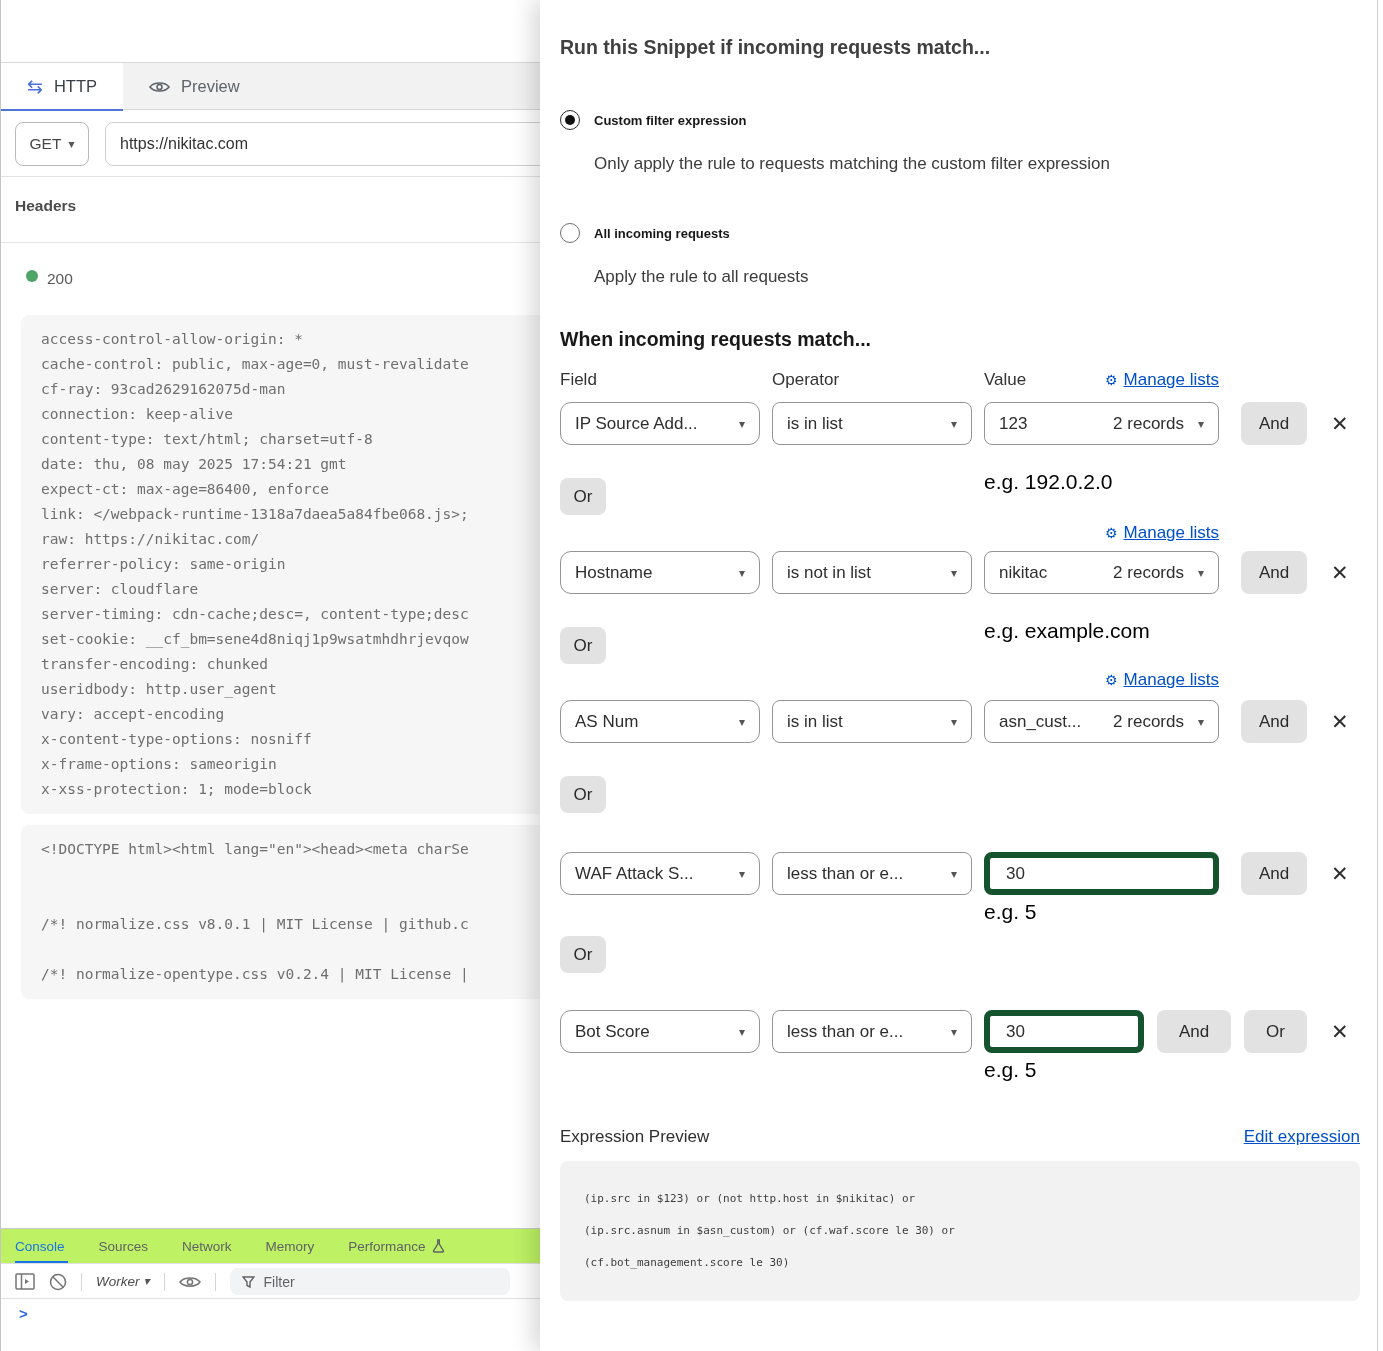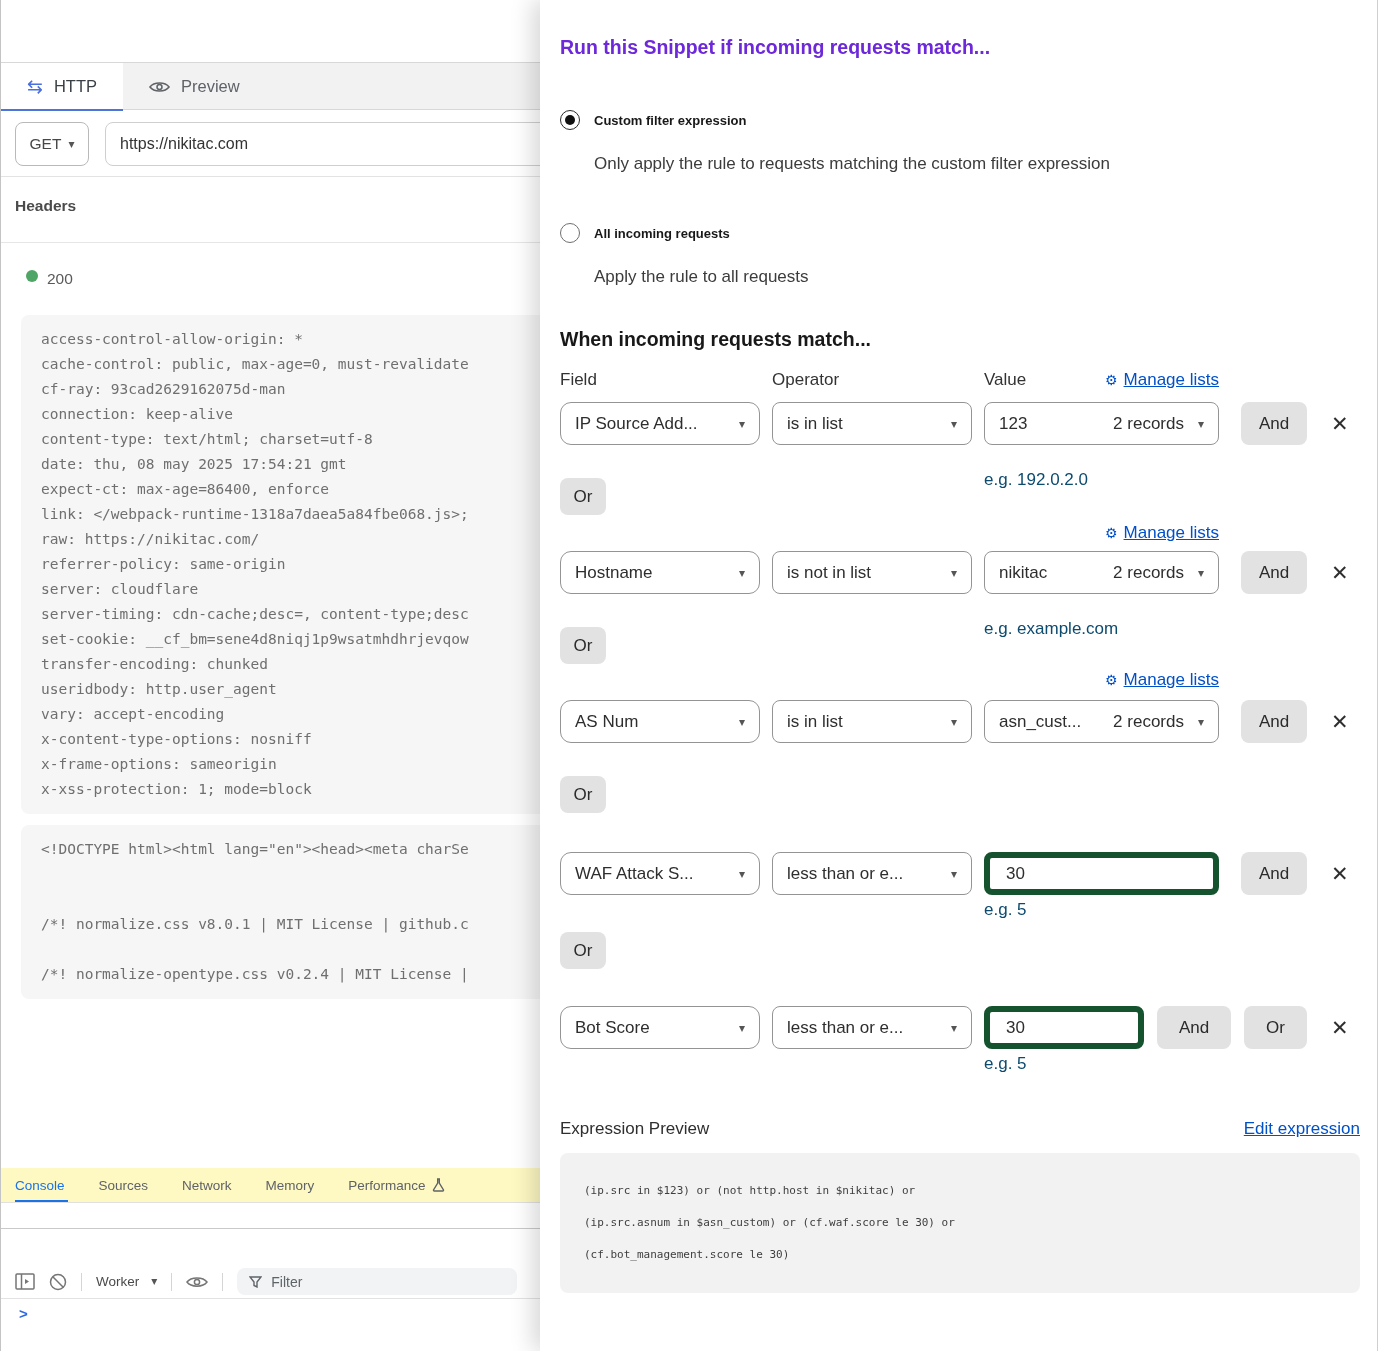--- a/index.html
+++ b/index.html
@@ -35,44 +35,44 @@
   .status-dot { width:12px; height:12px; border-radius:50%; background:#4fa566; }
   .status-code { font-size:15.5px; color:#5a5a5a; }
 
   .codeblock { position:absolute; left:20px; width:620px; background:#f6f6f6; border-radius:8px;
     padding:12px 20px; font-family:"DejaVu Sans Mono", monospace; font-size:14.5px;
     line-height:25px; color:#6f6f6f; white-space:pre; }
   .code1 { top:315px; }
   .code2 { top:825px; }
 
   .dt-sep { position:absolute; left:0; top:1228px; width:560px; border-top:1px solid #c9c9c9; }
-  .dt-tabs { position:absolute; left:0; top:1168px; width:560px; height:35px; background:#fef9c3;
+  .dt-tabs { position:absolute; left:0; top:1229px; width:560px; height:35px; background:#bef264;
     border-bottom:1px solid #e0e0e0; display:flex; align-items:center; padding-left:14px; }
   .dt-tab { position:relative; height:100%; display:flex; align-items:center; gap:6px;
     padding:0 17px 0 0; margin-right:17px; font-size:13.5px; color:#5f6368; }
   .dt-tab.active { color:#1a73e8; }
   .dt-tab.active::after { content:""; position:absolute; left:0; right:14px; bottom:0; height:2px; background:#1a73e8; }
   .flask-svg { width:13px; height:14px; stroke:#5f6368; fill:none; stroke-width:1.4; }
 
   .dt-toolbar { position:absolute; left:0; top:1265px; width:560px; height:34px;
     border-bottom:1px solid #e2e2e2; display:flex; align-items:center; gap:14px; padding-left:14px; }
   .ti { display:flex; align-items:center; }
   .vdiv { width:1px; height:18px; background:#d5d5d5; }
-  .worker-sel { display:flex; align-items:flex-start; gap:12px; font-size:13.5px; color:#4a4a4a; }
+  .worker-sel { display:flex; align-items:flex-start; gap:4px; font-size:13.5px; color:#4a4a4a;font-style:italic; }
   .filter-box { display:flex; align-items:center; gap:9px; background:#f1f3f4; border-radius:8px;
     height:27px; width:280px; padding:0 12px; font-size:14px; color:#5f6368; }
   .dt-prompt { position:absolute; left:18px; top:1305px; color:#2c6ae3; font-size:15px; font-weight:bold; }
 
   
   .overlay { position:absolute; left:540px; top:0; right:0; bottom:0; background:#fff;
     box-shadow:-7px 0 22px rgba(0,0,0,0.16); }
   .overlay::after { content:""; position:absolute; right:5px; top:0; bottom:0; border-left:1px solid #cfcfcf; }
   .ov-inner { padding:34px 0 0 20px; width:824px; }
 
-  .h1 { font-size:19.5px; font-weight:bold; color:#6d28d9; line-height:26px; }
+  .h1 { font-size:19.5px; font-weight:bold; color:#404040; line-height:26px; }
 
   .radio-group { display:flex; gap:14px; }
   .rg1 { margin-top:48px; }
   .rg2 { margin-top:46px; }
   .radio { width:20px; height:20px; border-radius:50%; border:1.5px solid #2b2b2b; flex:0 0 auto;
     margin-top:2px; display:flex; align-items:center; justify-content:center; background:#fff; }
   .radio.unsel { border-color:#6f6f6f; }
   .radio .dot { width:10px; height:10px; border-radius:50%; background:#111; }
   .radio-label { font-size:13px; font-weight:bold; color:#181818; line-height:26px; }
   .radio-desc { font-size:17px; color:#3c3c3c; margin-top:18px; line-height:23px; }
@@ -104,21 +104,21 @@
   .gbtn { height:43px; border:none; background:#e2e2e2; border-radius:8px; font-size:17px;
     color:#2b2b2b; font-family:"Liberation Sans", sans-serif; cursor:pointer; }
   .and-btn { width:66px; margin-right:24px; }
   .and-narrow { width:74px; margin-right:13px; }
   .or-inline { width:63px; margin-right:24px; }
   .xclose { font-size:21px; color:#2f2f2f; line-height:1; cursor:pointer; }
 
   .after-band { position:relative; height:50px; margin-top:24px; }
   .after-band .or-btn { position:absolute; left:0; top:9px; width:46px; height:37px; }
   .after-band .hint { position:absolute; left:424px; top:1px; }
-  .hint { font-size:17px; color:#0c4a6e; }
+  .hint { font-size:21px; color:#000000; }
   .hint-line { margin-top:5px; margin-left:424px; }
   .or-line { margin-top:12px; }
   .or-line .gbtn { width:46px; height:37px; }
 
   .expr-head { margin-top:45px; width:800px; display:flex; justify-content:space-between; align-items:center; }
   .expr-label { font-size:17px; color:#2f2f2f; }
   .expr-edit { font-size:17px; color:#0050c8; text-decoration:underline; cursor:pointer; }
   .expr-code { margin-top:14px; width:800px; background:#f2f2f2; border-radius:8px;
     padding:22px 24px; font-family:"DejaVu Sans Mono", monospace; font-size:11px;
     line-height:32px; color:#3e3e3e; white-space:pre-wrap; }

